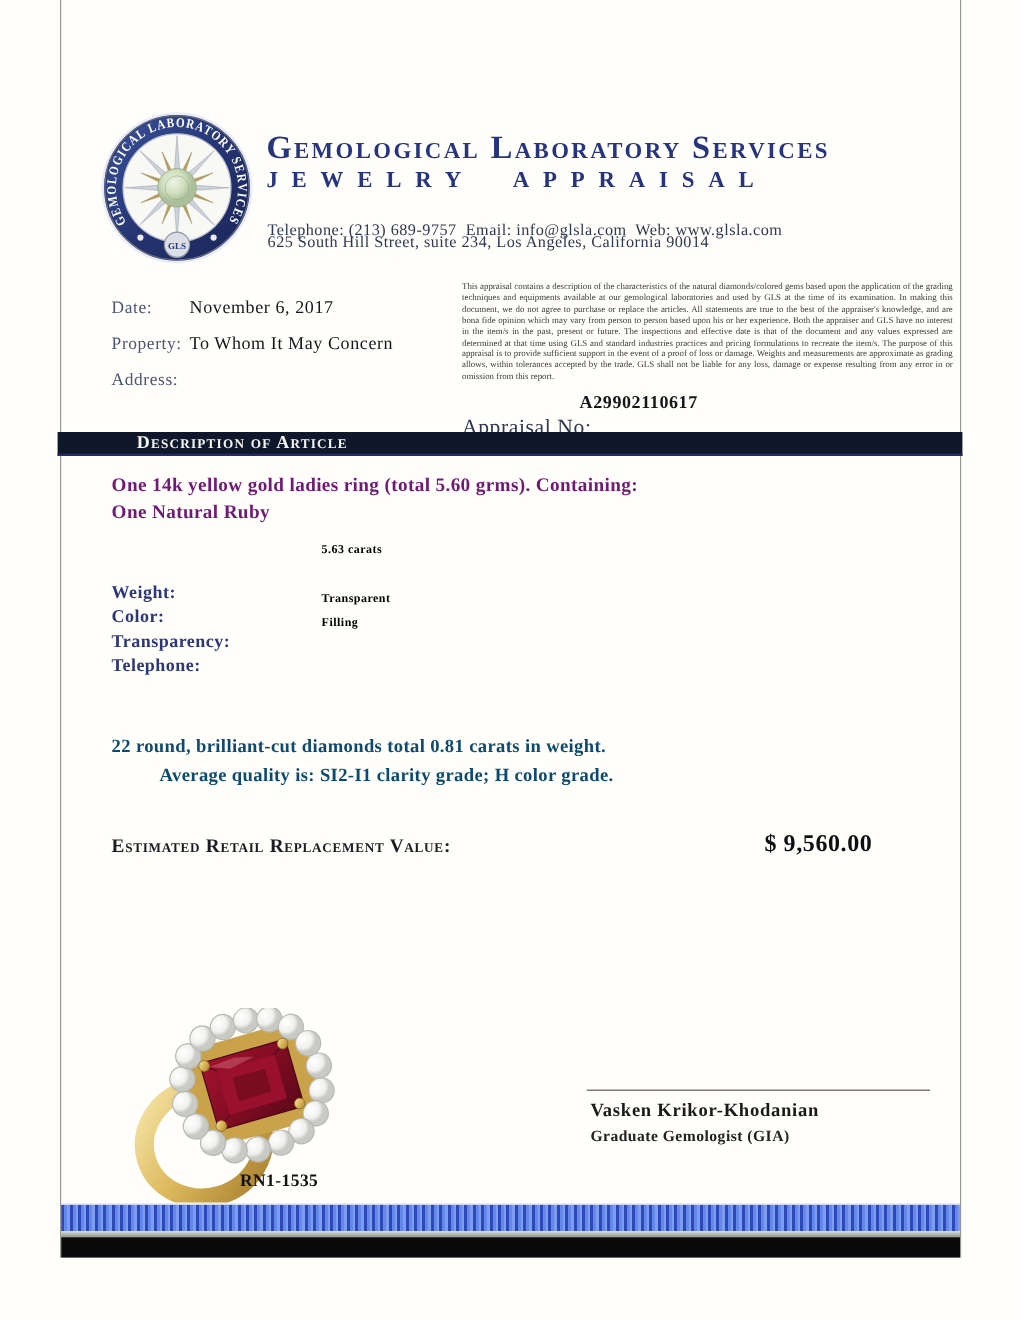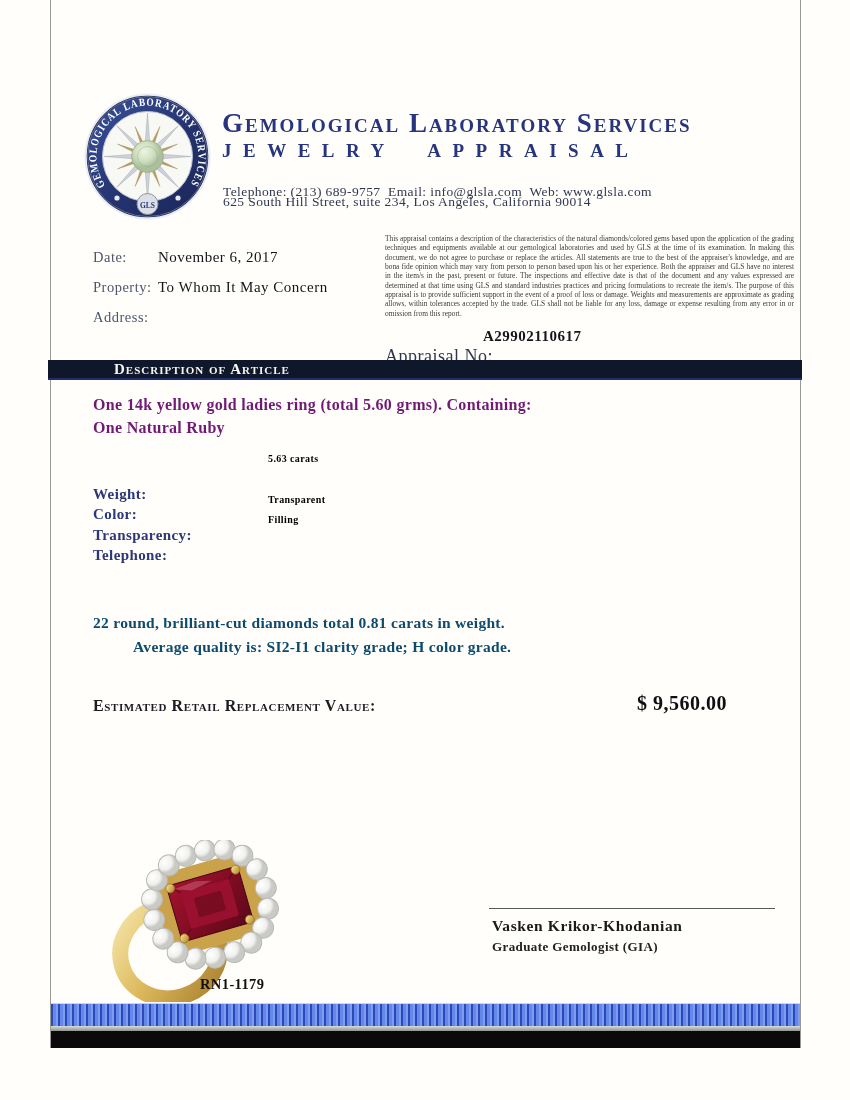--- a/index.html
+++ b/index.html
@@ -259,21 +259,21 @@
     <line x1="37" y1="29" x2="25" y2="19" stroke="#56081a" stroke-width="1"></line>
     <polygon points="-30,-24 -8,-26 8,-22 -14,-18" fill="#e98ca0" opacity=".35"></polygon>
     <g fill="url(#goldg)" stroke="#8a6a25" stroke-width=".6">
       <circle cx="-34" cy="-26" r="4.5"></circle>
         <circle cx="34" cy="-26" r="4.5"></circle>
       <circle cx="-34" cy="26" r="4.5"></circle>
         <circle cx="34" cy="26" r="4.5"></circle>
     </g>
   </g>
 </svg>
-<div class="abs ring-ref">RN1-1179</div>
+<div class="abs ring-ref">RN1-1535</div>
 
 <div class="abs sig-line"></div>
 <div class="abs sig-name">Vasken Krikor-Khodanian</div>
 <div class="abs sig-title">Graduate Gemologist (GIA)</div>
 
 <div class="abs stripe-bar"></div>
 <div class="abs silver-line"></div>
 <div class="abs black-bar"></div>
 
 </body></html>

